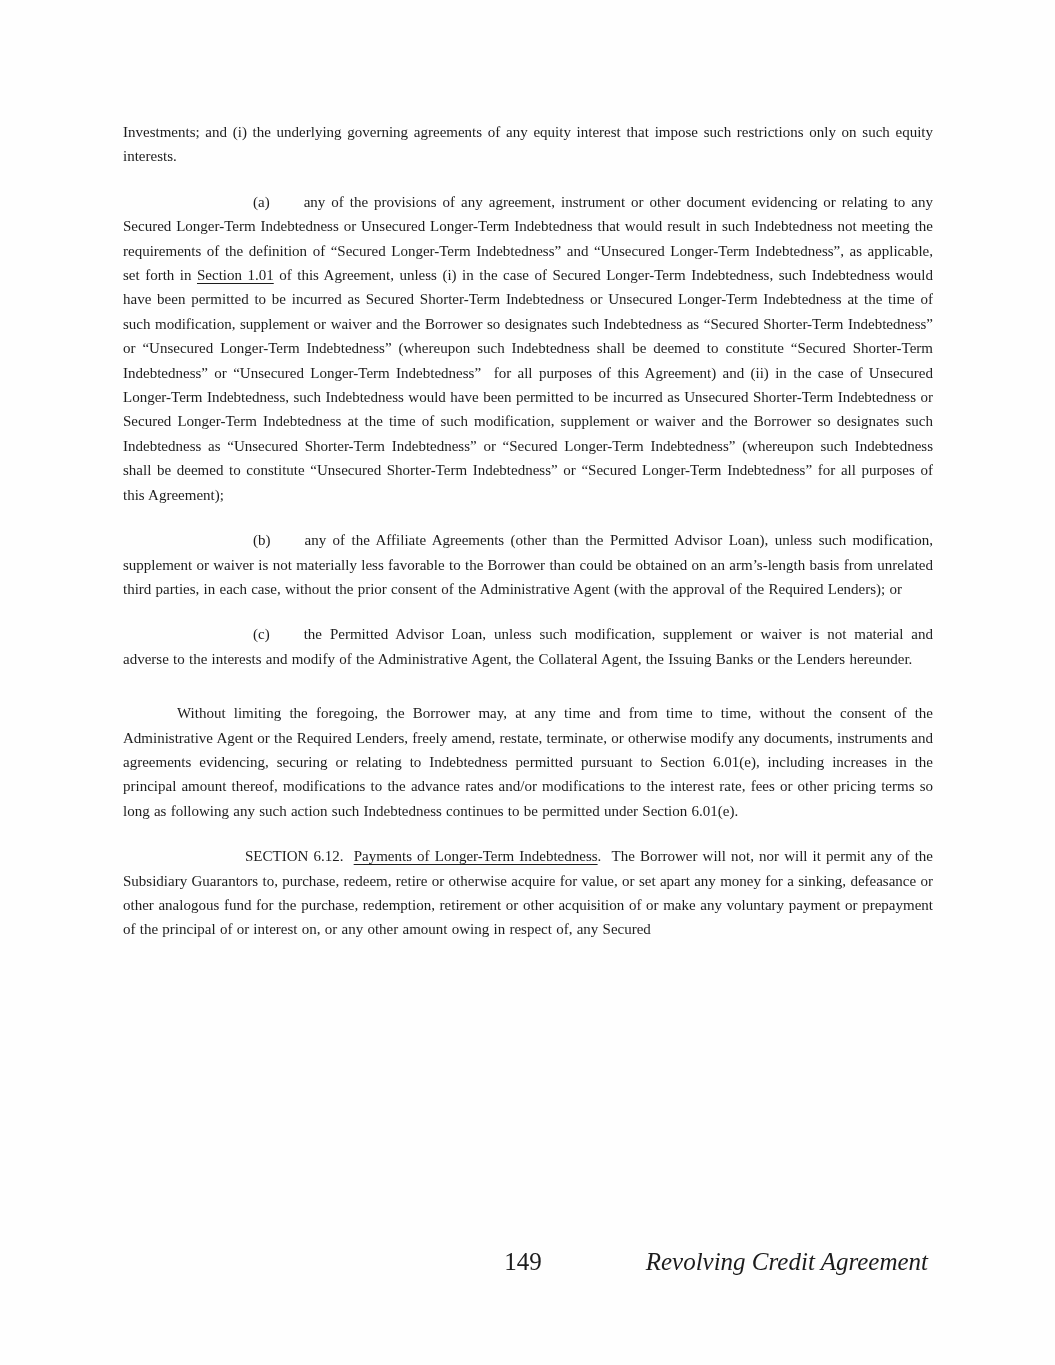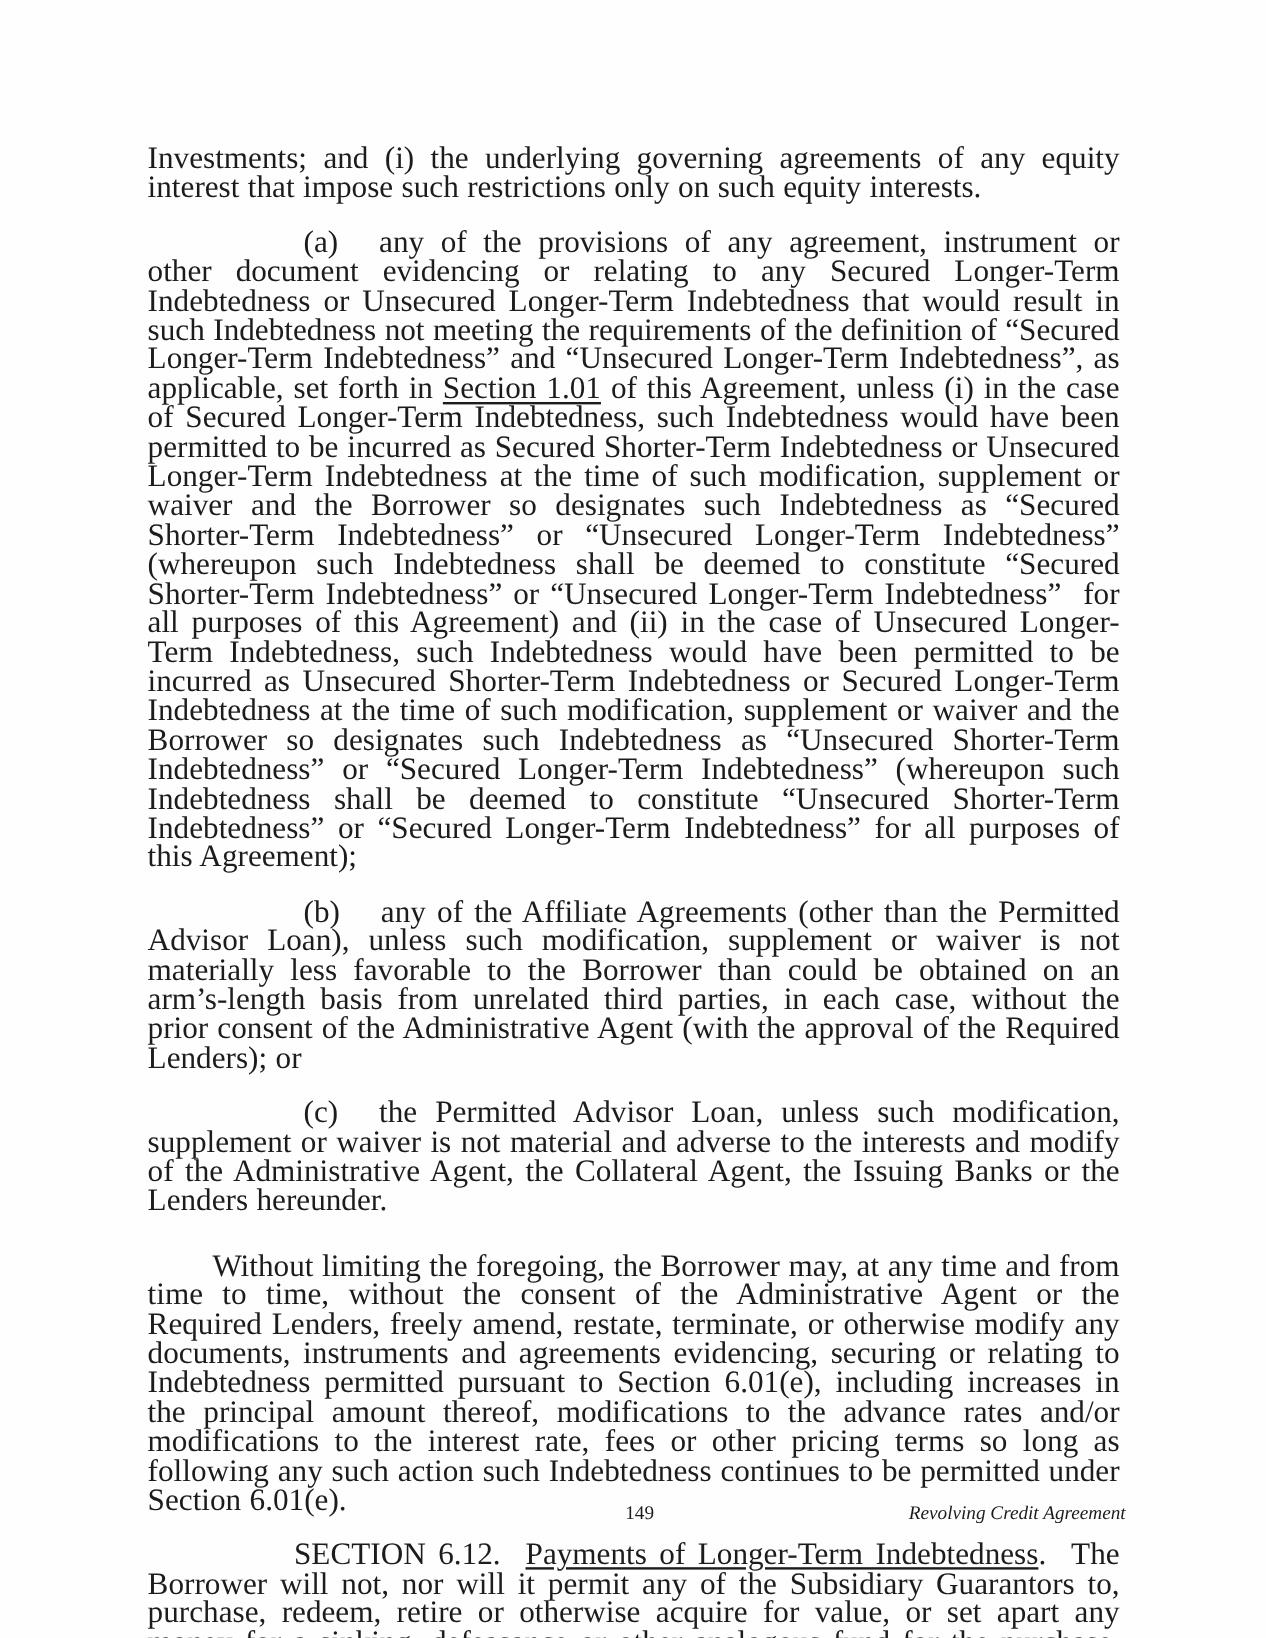--- a/index.html
+++ b/index.html
@@ -18,43 +18,43 @@
   }
   .textblock {
     position: absolute;
     left: 123px;
     top: 120px;
     width: 810px;
   }
   p.para {
     margin: 0 0 21px 0;
     text-align: justify;
-    font-size: 26px;
+    font-size: 15px;
     line-height: 24.4px;
     word-spacing: 0.5px;
   }
   p.indent-none    { text-indent: 0; }
   p.indent-section { text-indent: 122px; }
   p.indent-sub     { text-indent: 130px; }
   p.indent-body    { text-indent: 54px; margin-top: 30px; }
   span.u {
     text-decoration: underline;
     text-underline-offset: 3px;
   }
   span.tab {
     display: inline-block;
     width: 34px;
   }
   .footer {
     position: absolute;
-    left: 128px;
+    left: 118px;
     top: 1250px;
     width: 810px;
     height: 30px;
-    font-size: 16px;
+    font-size: 25px;
     line-height: 24.4px;
   }
   .pagenum {
     position: absolute;
     left: 0;
     right: 0;
     text-align: center;
   }
   .foot-title {
     position: absolute;

